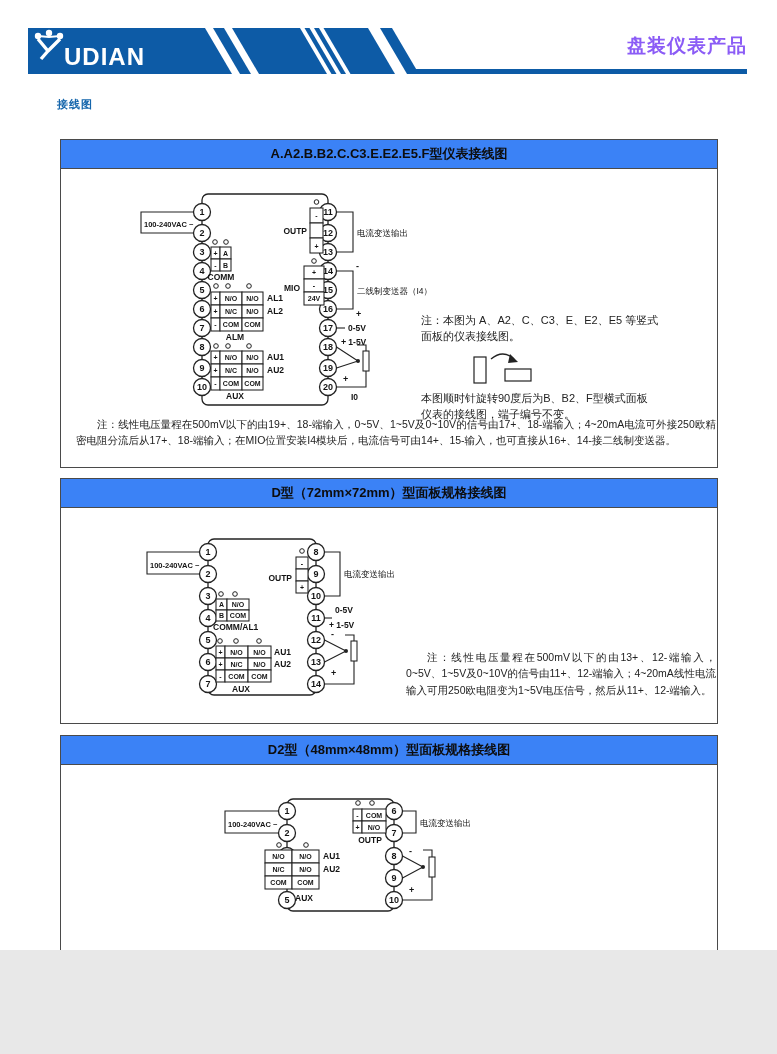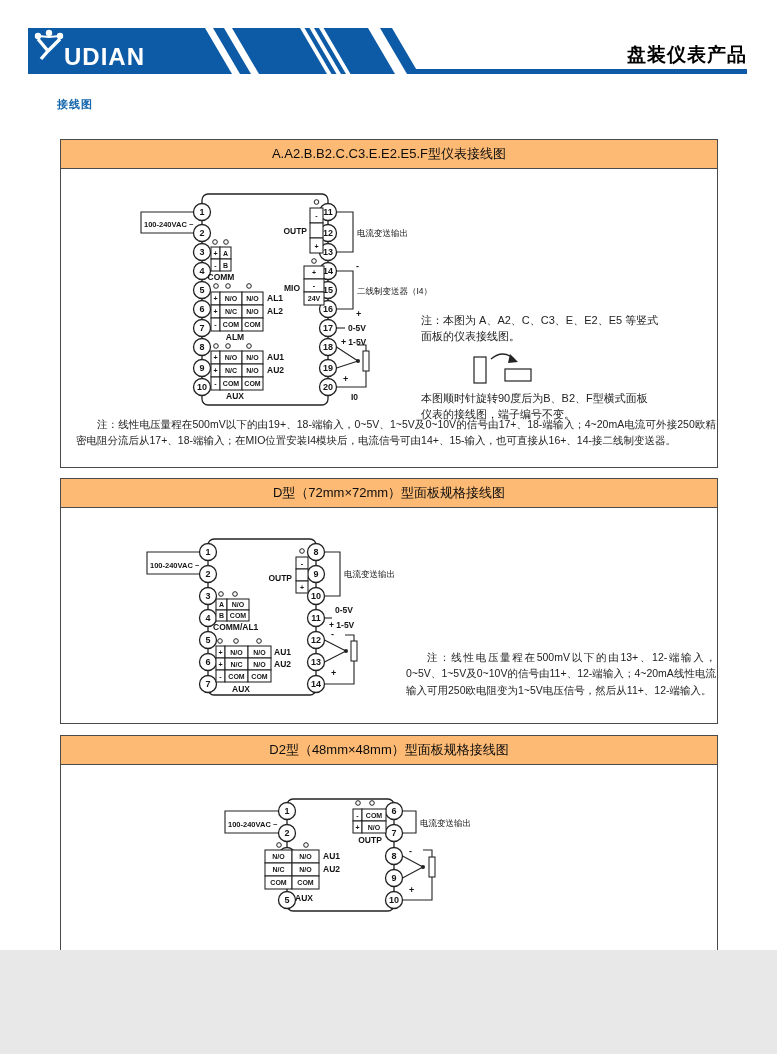--- a/index.html
+++ b/index.html
@@ -1,26 +1,26 @@
 <!DOCTYPE html>
 <html><head>
 <meta charset="utf-8">
 <style>
   html,body{margin:0;padding:0;background:#e8e8e8;}
   .page{position:relative;width:777px;height:950px;background:#fff;overflow:hidden;
         font-family:"Liberation Sans",sans-serif;color:#111;}
   
   .band{position:absolute;left:28px;top:28px;width:420px;height:46px;}
   .band-line{position:absolute;left:416px;top:69px;width:331px;height:5px;background:#0d5ba6;}
-  .product-line{position:absolute;right:30px;top:42px;font-size:19px;font-weight:bold;color:#000000;letter-spacing:1px;}
+  .product-line{position:absolute;right:30px;top:33px;font-size:19px;font-weight:bold;color:#8b5cf6;letter-spacing:1px;}
   .section-heading{position:absolute;left:57px;top:97px;font-size:11px;font-weight:700;color:#1566ac;letter-spacing:1px;}
   
   .panel{position:absolute;left:60px;width:656px;border:1px solid #4a4a4a;background:#fff;}
-  .panel-title{height:28px;line-height:28px;text-align:center;background:#fdba74;
-               border-bottom:1px solid #4a4a4a;font-size:13px;font-weight:normal;color:#0d0d0d;}
+  .panel-title{height:28px;line-height:28px;text-align:center;background:#3b82f6;
+               border-bottom:1px solid #4a4a4a;font-size:13px;font-weight:bold;color:#0d0d0d;}
   .panel-body{position:relative;background:#fff;}
   .p1{top:139px;} .p1 .panel-body{height:298px;}
   .p2{top:478px;} .p2 .panel-body{height:215px;}
   .p3{top:735px;} .p3 .panel-body{height:186px;}
   .diag{position:absolute;left:0;top:0;}
   
   .wire{fill:none;stroke:#222;stroke-width:1.1;}
   .frame{fill:none;stroke:#222;stroke-width:1.3;}
   .cellR{fill:#fff;stroke:#222;stroke-width:1.05;}
   .term{fill:#fff;stroke:#222;stroke-width:1.3;}

